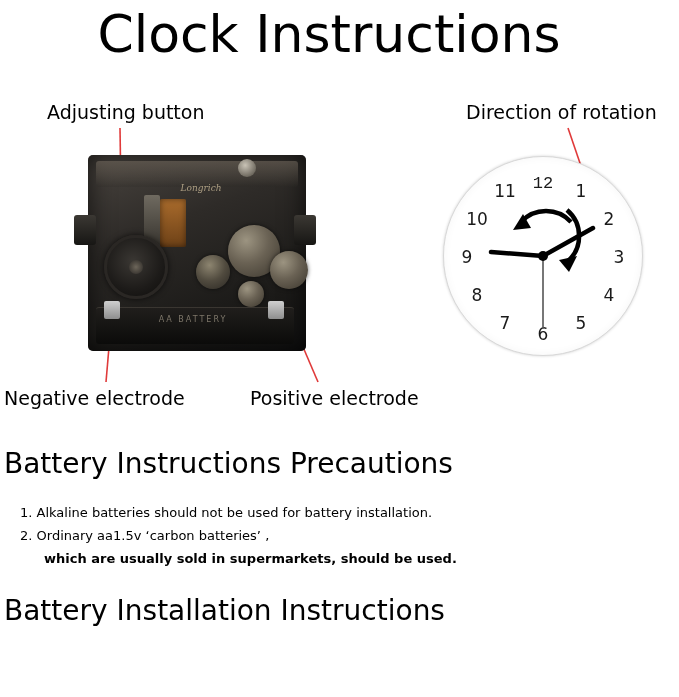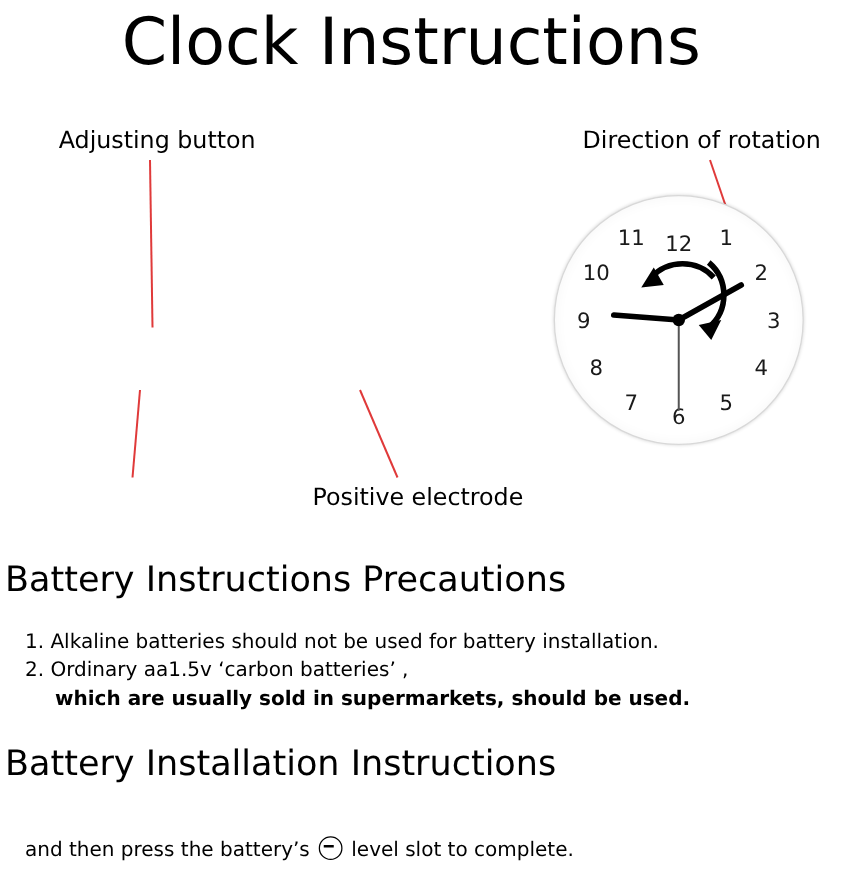--- a/index.html
+++ b/index.html
@@ -210,21 +210,21 @@
     font-size: 28px;
     line-height: 26px;
     font-family: "DejaVu Sans", sans-serif;
     white-space: nowrap;
   }
   .heading-battery { top: 451px; left: 4px; }
   .heading-install { top: 598px; left: 4px; }
 
   .body-line {
     position: absolute;
-    font-size: 16px;
+    font-size: 13px;
     line-height: 23px;
     font-family: "DejaVu Sans", sans-serif;
     white-space: nowrap;
   }
   .p1 { top: 501px; left: 20px; }
   .p2 { top: 524px; left: 20px; }
   .p3 { top: 547px; left: 44px; font-weight: bold; }
   .p4 { top: 645px; left: 20px; }
   .p5 { top: 668px; left: 20px; }
 
@@ -255,34 +255,54 @@
 </style>
 </head>
 <body>
 
 <div class="page">
 
   <div class="title">Clock Instructions</div>
 
   <div class="callout callout-direction">Direction of rotation</div>
   <div class="callout callout-adjusting">Adjusting button</div>
+  <div class="callout callout-negative">Negative electrode</div>
   <div class="callout callout-positive">Positive electrode</div>
 
   <svg class="leaders" viewBox="0 0 679 697">
     <line x1="120" y1="128" x2="122" y2="262" stroke="#e03a3a" stroke-width="1.6"></line>
     <line x1="568" y1="128" x2="596" y2="210" stroke="#e03a3a" stroke-width="1.6"></line>
     <line x1="106" y1="382" x2="112" y2="312" stroke="#e03a3a" stroke-width="1.6"></line>
     <line x1="318" y1="382" x2="288" y2="312" stroke="#e03a3a" stroke-width="1.6"></line>
   </svg>
 
+  <div class="movement">
+    <div class="mv-body"></div>
+    <div class="mv-lug l"></div>
+    <div class="mv-lug r"></div>
+    <div class="mv-top-strip"></div>
+    <div class="mv-shaft"></div>
+    <div class="mv-logo">Longrich</div>
+    <div class="mv-coil2"></div>
+    <div class="mv-coil"></div>
+    <div class="mv-gear g1"></div>
+    <div class="mv-gear g2"></div>
+    <div class="mv-gear g3"></div>
+    <div class="mv-gear g4"></div>
+    <div class="mv-wheel"></div>
+    <div class="mv-batterybay"></div>
+    <div class="mv-contact neg"></div>
+    <div class="mv-contact pos"></div>
+    <div class="mv-bay-text">AA BATTERY</div>
+  </div>
 
   <div class="clock">
     <div class="clock-disc"></div>
 
-    <div class="num" style="left:100px; top:40px;">12</div>
+    <div class="num" style="left:100px; top:28px;font-family:Liberation Mono, monospace;">12</div>
     <div class="num" style="left:138px; top:35px;">1</div>
     <div class="num" style="left:166px; top:63px;">2</div>
     <div class="num" style="left:176px; top:101px;">3</div>
     <div class="num" style="left:166px; top:139px;">4</div>
     <div class="num" style="left:138px; top:167px;">5</div>
     <div class="num" style="left:100px; top:178px;">6</div>
     <div class="num" style="left:62px;  top:167px;">7</div>
     <div class="num" style="left:34px;  top:139px;">8</div>
     <div class="num" style="left:24px;  top:101px;">9</div>
     <div class="num" style="left:34px;  top:63px;">10</div>
@@ -307,19 +327,14 @@
   </div>
 
   <div class="heading heading-battery">Battery Instructions Precautions</div>
   <div class="body-line p1">1. Alkaline batteries should not be used for battery installation.</div>
   <div class="body-line p2">2. Ordinary aa1.5v  ‘carbon batteries’ ,</div>
   <div class="body-line p3">which are usually sold in supermarkets, should be used.</div>
 
   <div class="heading heading-install">Battery Installation Instructions</div>
 
 
-  <div class="body-line p5">
-    <span>and then press the battery’s</span>
-    <span class="sym minus"></span>
-    <span>level slot to complete.</span>
-  </div>
 
 </div>
 
 </body></html>

